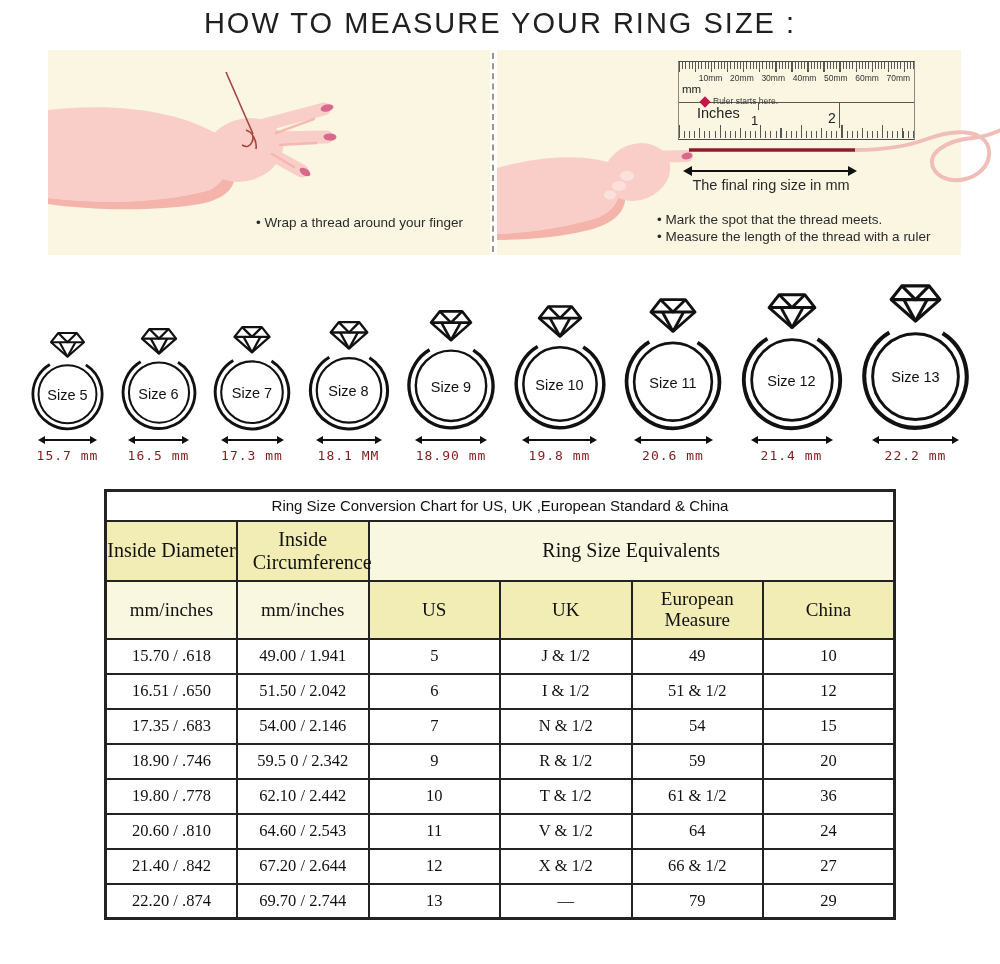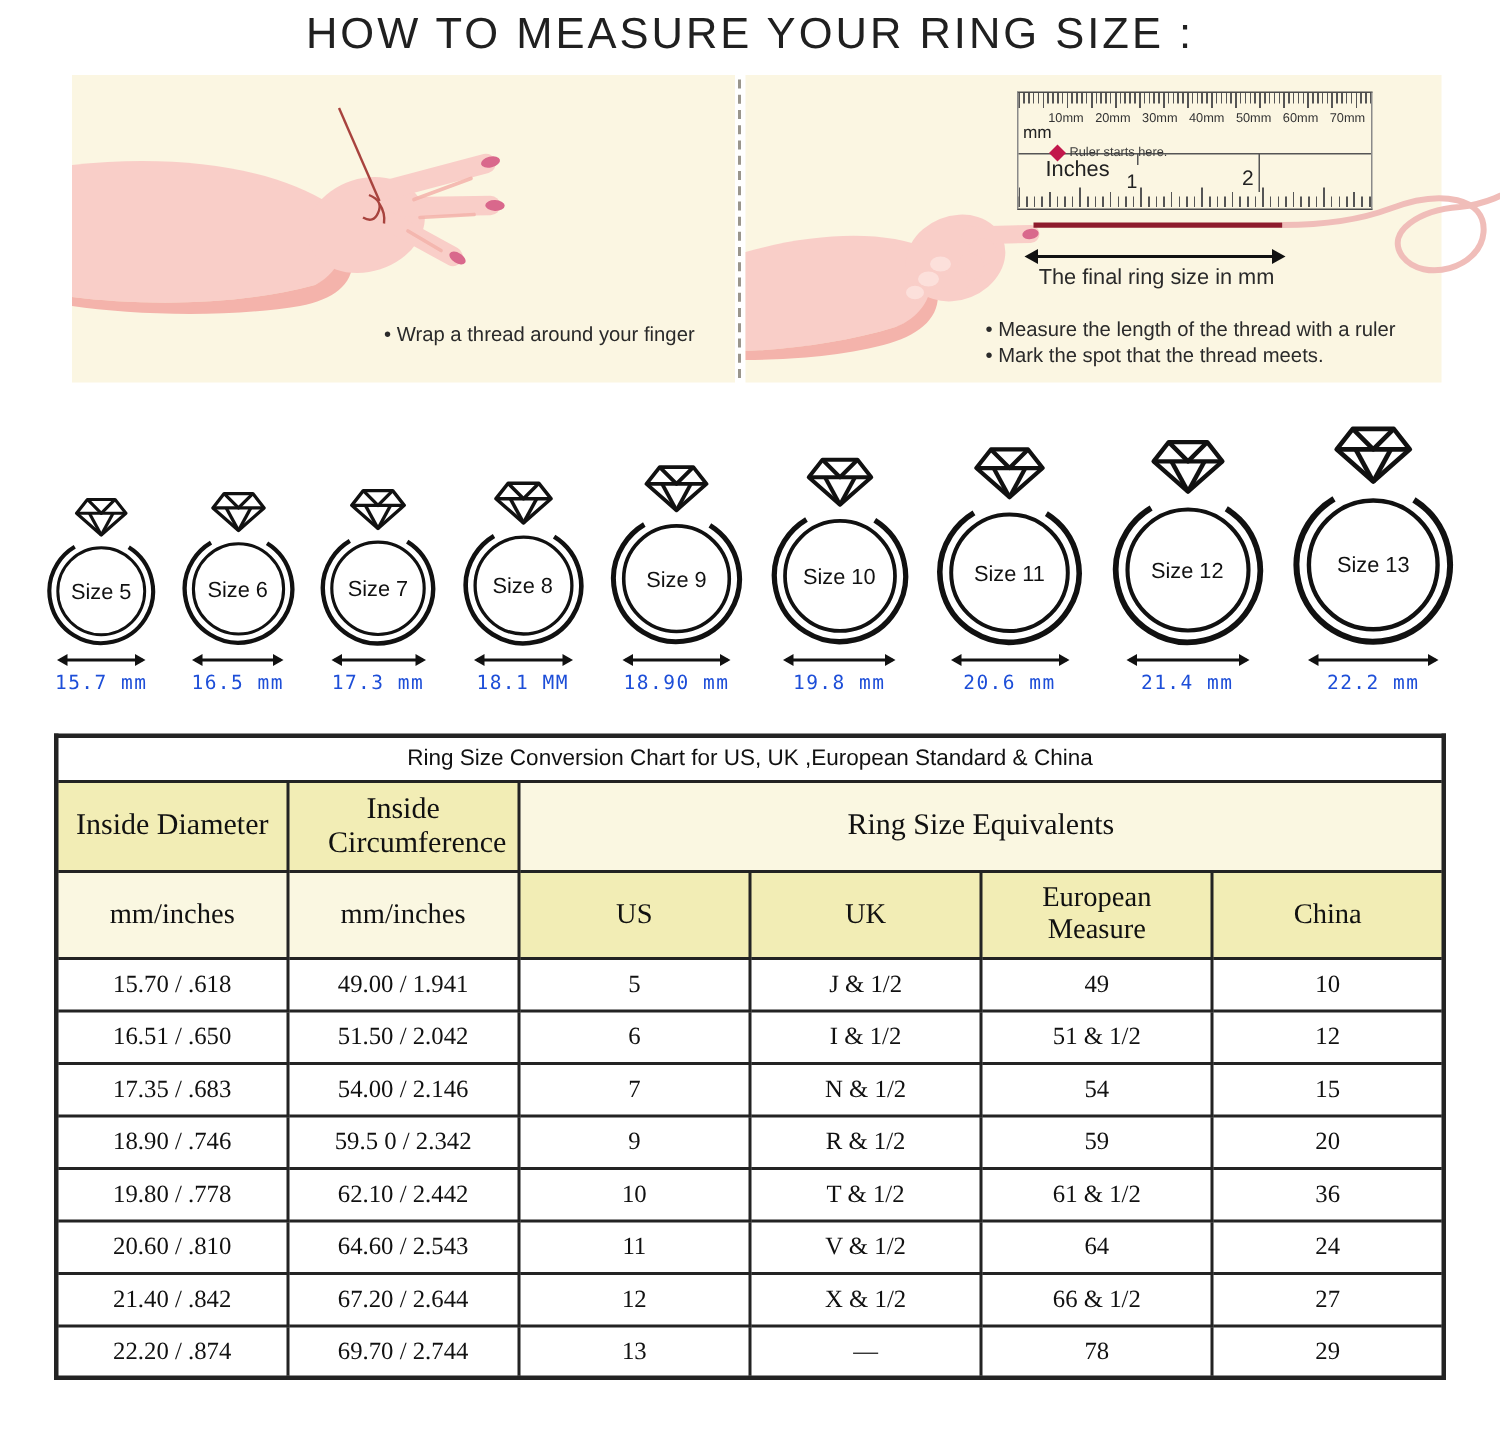--- a/index.html
+++ b/index.html
@@ -76,25 +76,25 @@
     position:absolute; left:0; right:0; text-align:center;
     bottom:calc(var(--d) * 0.466 - 9px); font-size:14.5px; color:#111;
   }
   .dim-arrow { position:relative; height:10px; margin-top:4px; }
   .dim-arrow .bar { position:absolute; left:2px; right:2px; top:4px; height:1.6px; background:#111; }
   .dim-arrow .ah { border-top:4px solid transparent; border-bottom:4px solid transparent; top:1px; }
   .dim-arrow .ah-l { border-right:7px solid #111; }
   .dim-arrow .ah-r { border-left:7px solid #111; }
   .ring-mm {
     margin-top:3px; font-family:"DejaVu Sans Mono", monospace;
-    font-size:13px; letter-spacing:1px; color:#1d4ed8;
+    font-size:13px; letter-spacing:1px; color:#7f1d1d;
   }
   
   .conv-table {
-    width:928px; margin:26px auto 0; border-collapse:collapse;
+    width:792px; margin:26px auto 0; border-collapse:collapse;
     font-family:"Liberation Serif", serif; table-layout:fixed;padding-left:16px;
   }
   .conv-table th, .conv-table td {
     border:2px solid #232323; text-align:center; vertical-align:middle;
     font-weight:400; color:#111;
   }
   .conv-table { border:3px solid #232323; }
   .t-title td { height:30px; font-family:"Liberation Sans", sans-serif; font-size:15px; background:#ffffff; }
   .t-group th { height:60px; font-size:20px; }
   .t-sub th   { height:58px; font-size:19px; }
@@ -201,22 +201,22 @@
     </div>
 
     <div class="final-arrow">
       <span class="ah ah-l"></span>
       <span class="bar"></span>
       <span class="ah ah-r"></span>
     </div>
     <div class="final-arrow-label">The final ring size in mm</div>
 
     <div class="bullet-text bullet-right">
+      <div>• Mark the spot that the thread meets.</div>
       <div>• Measure the length of the thread with a ruler</div>
-      <div>• Mark the spot that the thread meets.</div>
     </div>
   </div>
 </div>
 
 <div class="rings">
 
   <div class="ring-cell" style="--d:79px">
     <div class="ring-figure">
       <svg viewBox="0 0 120 152">
         <use href="#diamond"></use>
@@ -442,17 +442,17 @@
     <td>12</td>
     <td>X &amp; 1/2</td>
     <td>66 &amp; 1/2</td>
     <td>27</td>
   </tr>
   <tr class="t-data">
     <td>22.20 / .874</td>
     <td>69.70 / 2.744</td>
     <td>13</td>
     <td>—</td>
-    <td>78</td>
+    <td>79</td>
     <td>29</td>
   </tr>
 </tbody>
   </table>
 
 </body></html>

